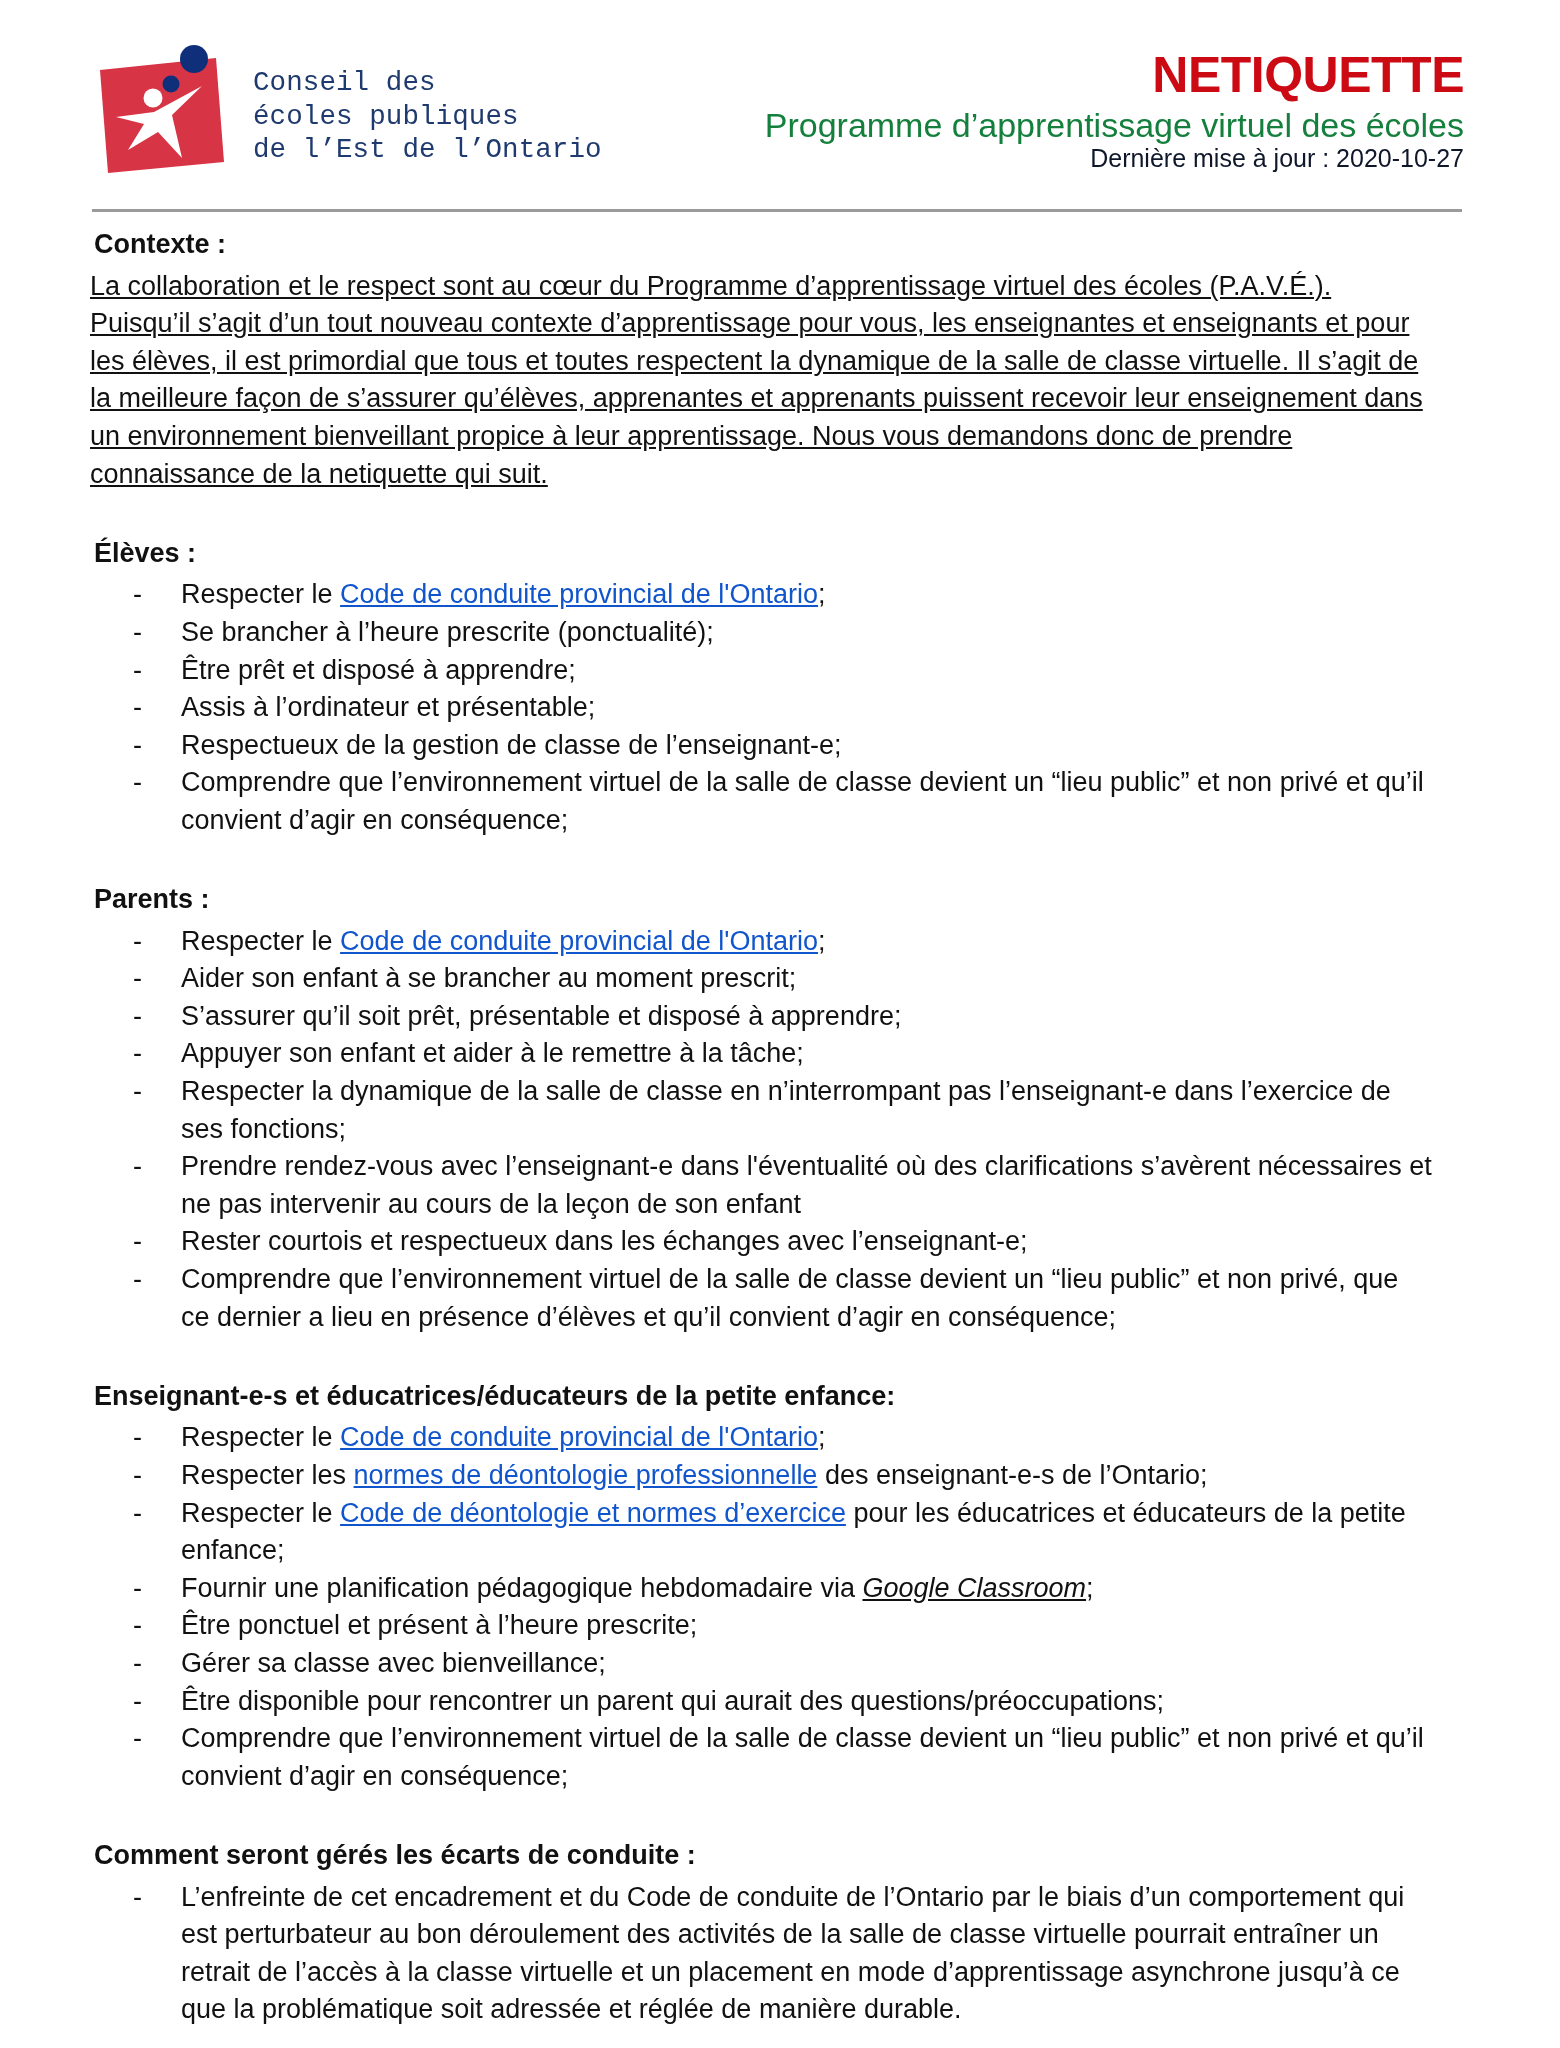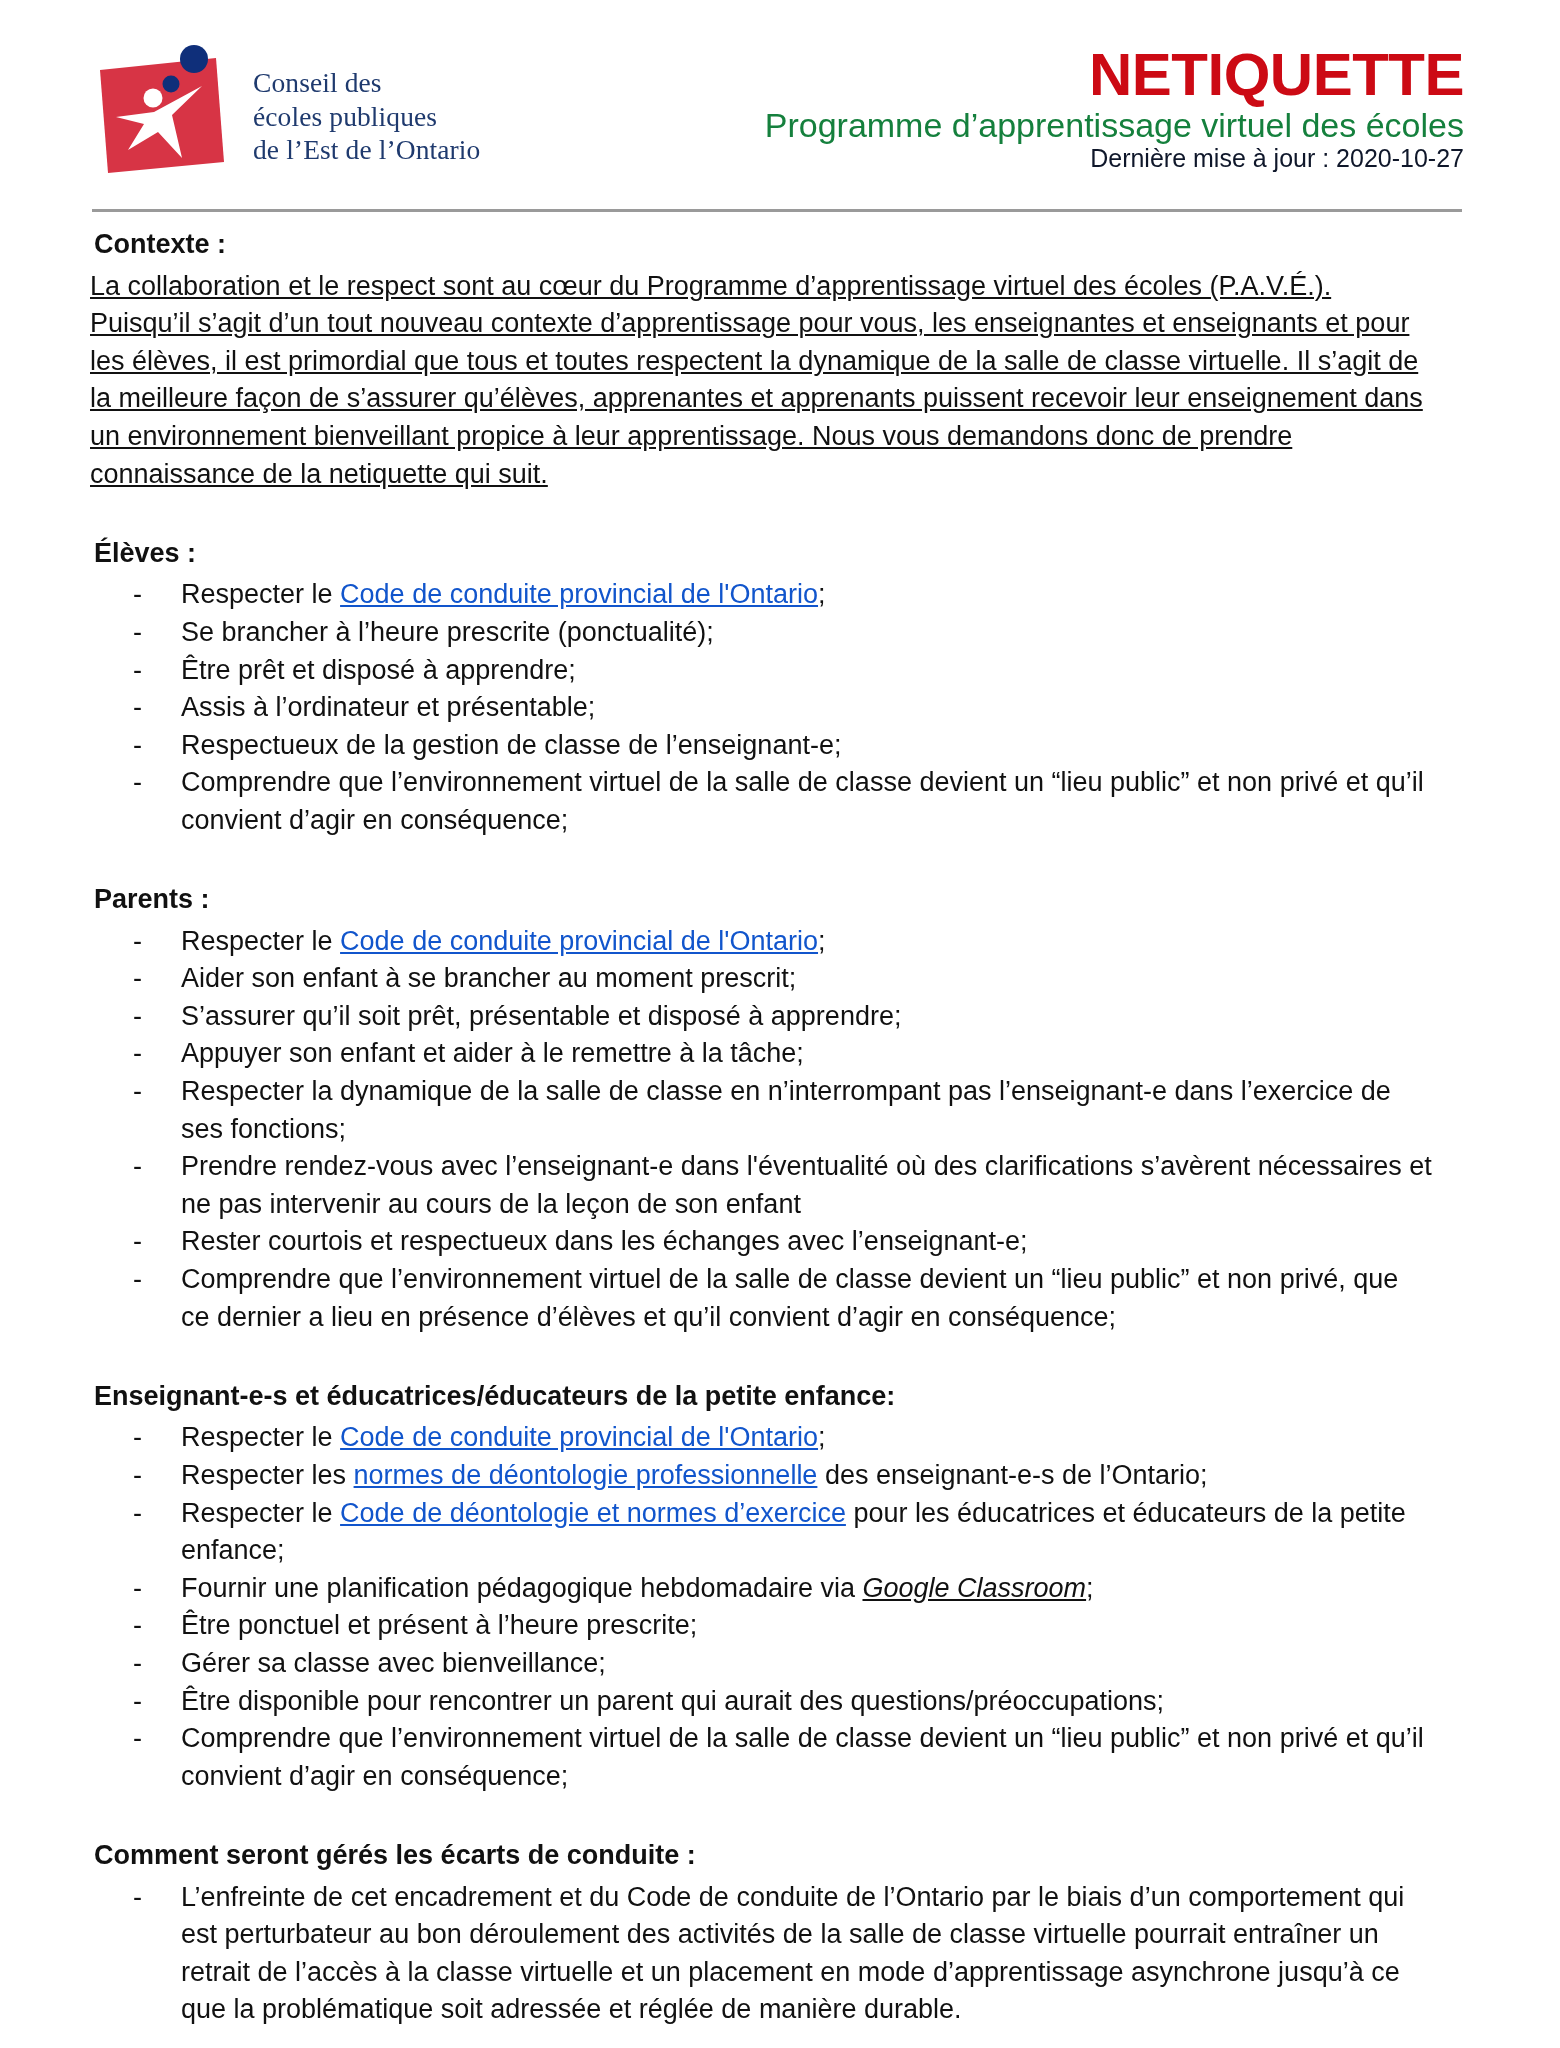--- a/index.html
+++ b/index.html
@@ -1,23 +1,23 @@
 <!DOCTYPE html>
 <html><head>
 <meta charset="utf-8">
 <style>
   html, body { margin: 0; padding: 0; background: #ffffff; }
   body { width: 1560px; height: 2048px; position: relative; overflow: hidden;
          font-family: "Liberation Sans", sans-serif; color: #111; }
   .logo { position: absolute; left: 98px; top: 40px; width: 150px; height: 136px; }
   .org-name { position: absolute; left: 253px; top: 66px; color: #1f3a6e;
-              font-family: Liberation Serif, serif; font-size: 27.5px; line-height: 33.5px; letter-spacing: 0.1px; }
+              font-family: Liberation Mono, monospace; font-size: 27.5px; line-height: 33.5px; letter-spacing: 0.1px; }
   .org-name div { white-space: nowrap; }
   .doc-title { position: absolute; right: 96px; top: 46px; color: #cc0a14;
-               font-weight: bold; font-size: 60px; line-height: 58px; letter-spacing: -0.5px; }
+               font-weight: bold; font-size: 50px; line-height: 58px; letter-spacing: -0.5px; }
   .doc-subtitle { position: absolute; right: 96px; top: 107px; color: #15803d;
                   font-size: 34px; line-height: 36px; white-space: nowrap; }
   .doc-updated { position: absolute; right: 96px; top: 143px; color: #0f172a;
                  font-size: 25px; line-height: 30px; white-space: nowrap; }
   .rule { position: absolute; left: 92px; top: 209px; width: 1370px; height: 3px; background: #9a9a9a; }
   .content { position: absolute; left: 90px; top: 222px; width: 1400px;
              font-size: 27px; line-height: 37.6px; }
   .section-heading { font-weight: bold; margin: 4px; }
   .para { margin: 0; text-decoration: underline; }
   .gap { height: 37.6px; }

